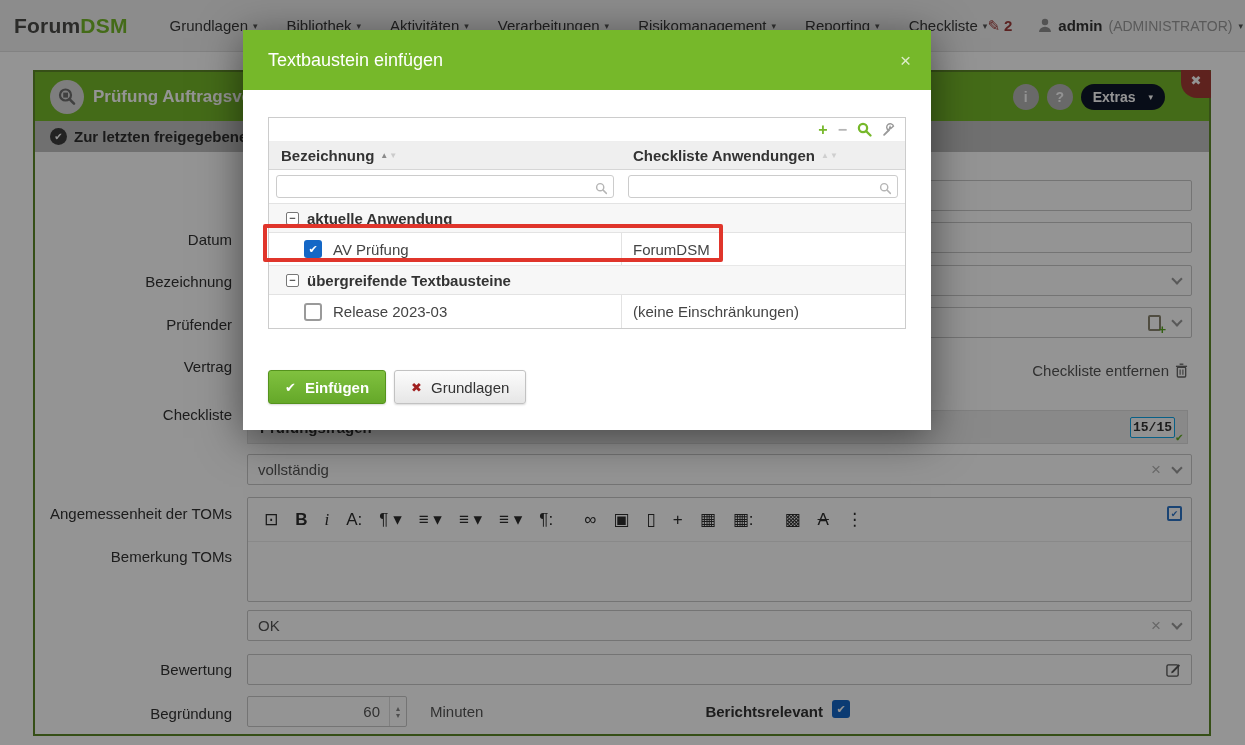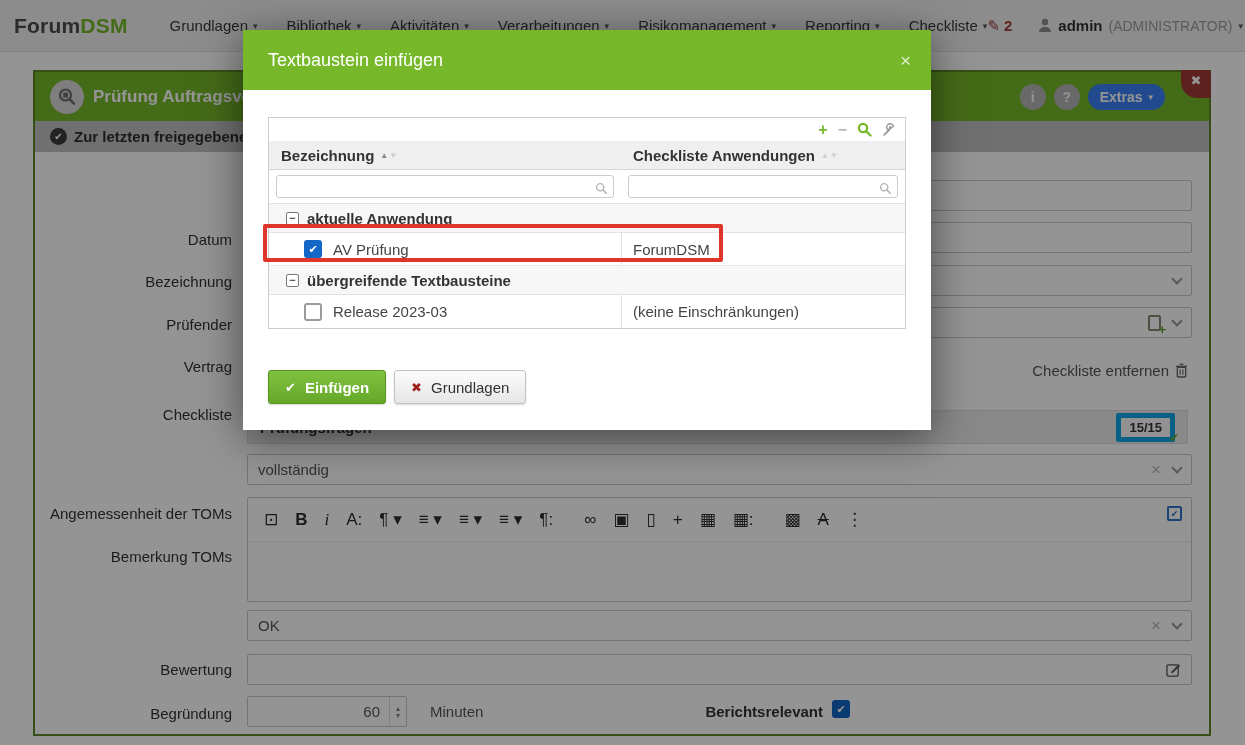--- a/index.html
+++ b/index.html
@@ -27,22 +27,22 @@
   .panel { position:absolute; left:33px; top:70px; width:1178px; height:666px; background:#fff;
            border:2px solid #5d8929; }
   .panel-head { position:absolute; left:0; top:0; right:0; height:49px; background:#76b82a;
                 display:flex; align-items:center; padding:0 44px 0 15px; }
   .phead-icon { width:34px; height:34px; border-radius:50%; background:#d9d9d9;
                 display:flex; align-items:center; justify-content:center; }
   .panel-title { color:#fff; font-size:17px; font-weight:bold; margin-left:9px; white-space:nowrap; }
   .phead-right { margin-left:auto; display:flex; align-items:center; gap:8px; }
   .circ-btn { width:26px; height:26px; border-radius:50%; background:#b5b5b5; color:#fdfdfd;
               font-size:14px; font-weight:bold; display:flex; align-items:center; justify-content:center; cursor:pointer; }
-  .extras-btn { height:26px; border-radius:13px; background:#3b82f6; color:#fff; font-size:14px; font-weight:bold;
-                display:flex; align-items:center; gap:6px; padding:0 12px; cursor:pointer; }
+  .extras-btn { height:26px; border-radius:13px; background:#0f172a; color:#fff; font-size:14px; font-weight:bold;
+                display:flex; align-items:center; gap:13px; padding:0 12px; cursor:pointer; }
   .extras-btn .caret { font-size:9px; }
   .panel-close { position:absolute; right:-2px; top:-2px; width:30px; height:28px; background:#a33c35;
                  border-radius:0 2px 0 16px; color:#fff; font-size:13px; font-weight:bold;
                  display:flex; align-items:flex-start; justify-content:center; padding-top:3px; cursor:pointer; }
   .subhead { position:absolute; left:0; top:49px; right:0; height:31px; background:#c2c2c2;
              display:flex; align-items:center; gap:7px; padding:0 15px; }
   .chk-circ { width:17px; height:17px; border-radius:50%; background:#3d3d3d; color:#fff; font-size:10px;
               display:flex; align-items:center; justify-content:center; }
   .subhead-text { font-size:15px; font-weight:bold; color:#2e2e2e; white-space:nowrap; cursor:pointer; }
 
@@ -54,22 +54,22 @@
   .chev { width:8px; height:8px; border-right:2px solid #999; border-bottom:2px solid #999;
           transform:rotate(45deg); margin-top:-4px; }
   .clear-x { color:#b3b3b3; font-size:17px; line-height:1; cursor:pointer; }
   .doc-ic { position:relative; width:13px; height:16px; border:2px solid #8a8570; border-radius:2px; background:#fff; }
   .doc-ic .plus { position:absolute; right:-7px; bottom:-7px; color:#5aa621; font-weight:bold; font-size:13px; line-height:1; }
   .action-link { position:absolute; right:21px; display:flex; align-items:center; gap:6px;
                  font-size:15px; color:#555; cursor:pointer; }
   .section-bar { position:absolute; left:212px; right:21px; top:338px; height:34px; background:#ececec;
                  border:1px solid #dcdcdc; display:flex; align-items:center; padding:0 12px;
                  font-size:15px; font-weight:bold; color:#333; }
-  .badge { margin-left:auto; position:relative; background:#fbfbfb; border:5px solid #0ea5e9; border-radius:2px;
-           padding:2px 8px; font-size:13px; font-weight:bold; color:#333; }
+  .badge { margin-left:auto; position:relative; background:#fbfbfb; border:1px solid #0ea5e9; border-radius:2px;
+           padding:2px 2px; font-size:13px; font-weight:bold; color:#333;font-family:Liberation Mono, monospace; }
   .badge .ok { position:absolute; right:-9px; bottom:-8px; color:#63ab25; font-size:12px; }
 
   .editor { position:absolute; left:212px; width:945px; top:425px; height:105px; background:#fff;
             border:1px solid #c9c9c9; border-radius:2px; }
   .etoolbar { height:44px; display:flex; align-items:center; gap:17px; padding:0 16px;
               border-bottom:1px solid #ececec; font-size:17px; color:#2e2e2e; }
   .ticon { cursor:pointer; white-space:nowrap; }
   .ticon.b { font-weight:bold; }
   .ticon.i { font-style:italic; font-family:"Liberation Serif",serif; }
   .ticon.strike { text-decoration:line-through; }

